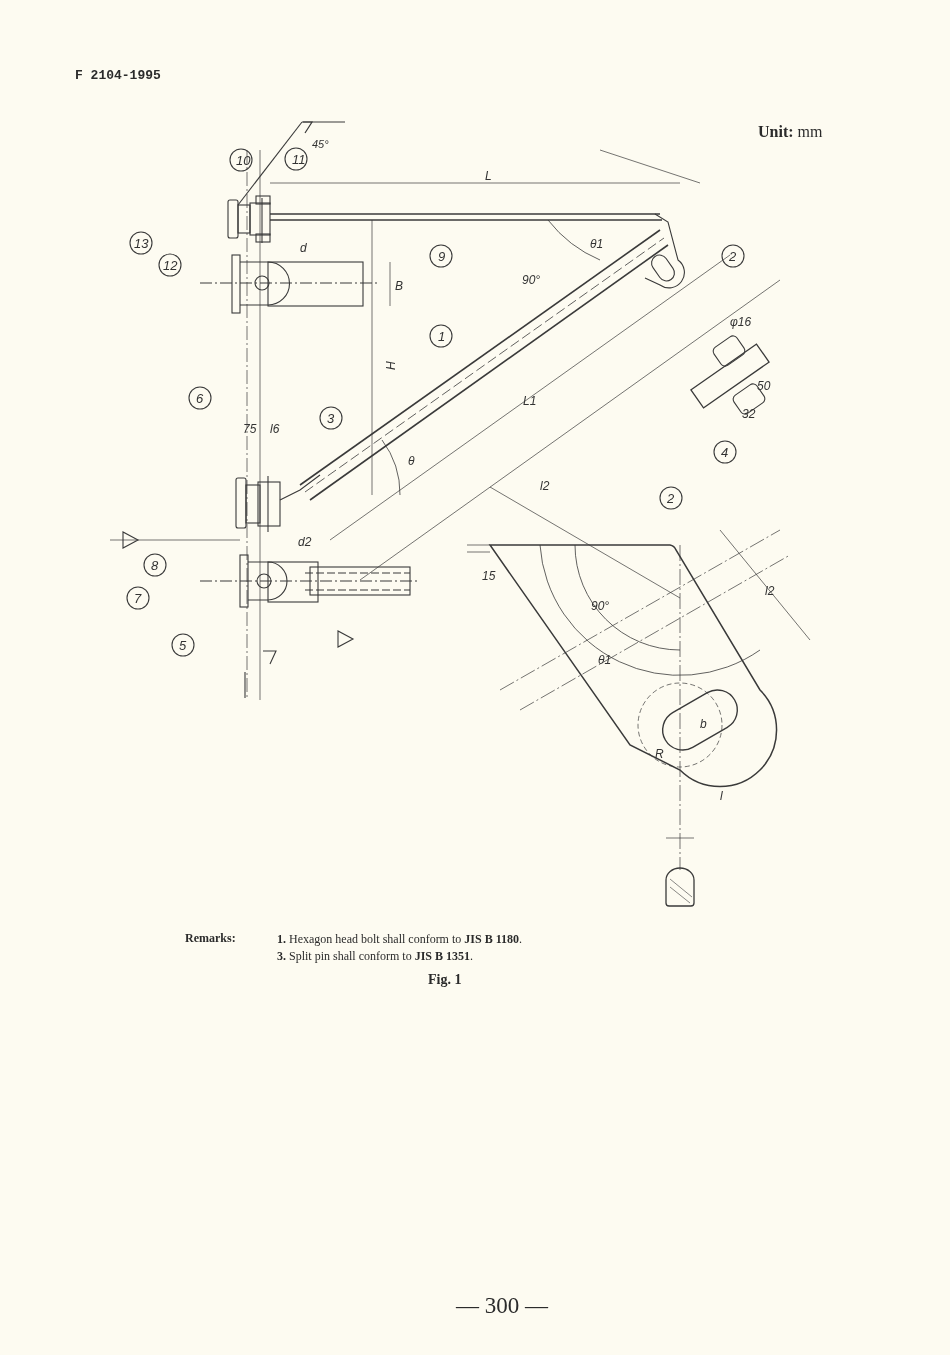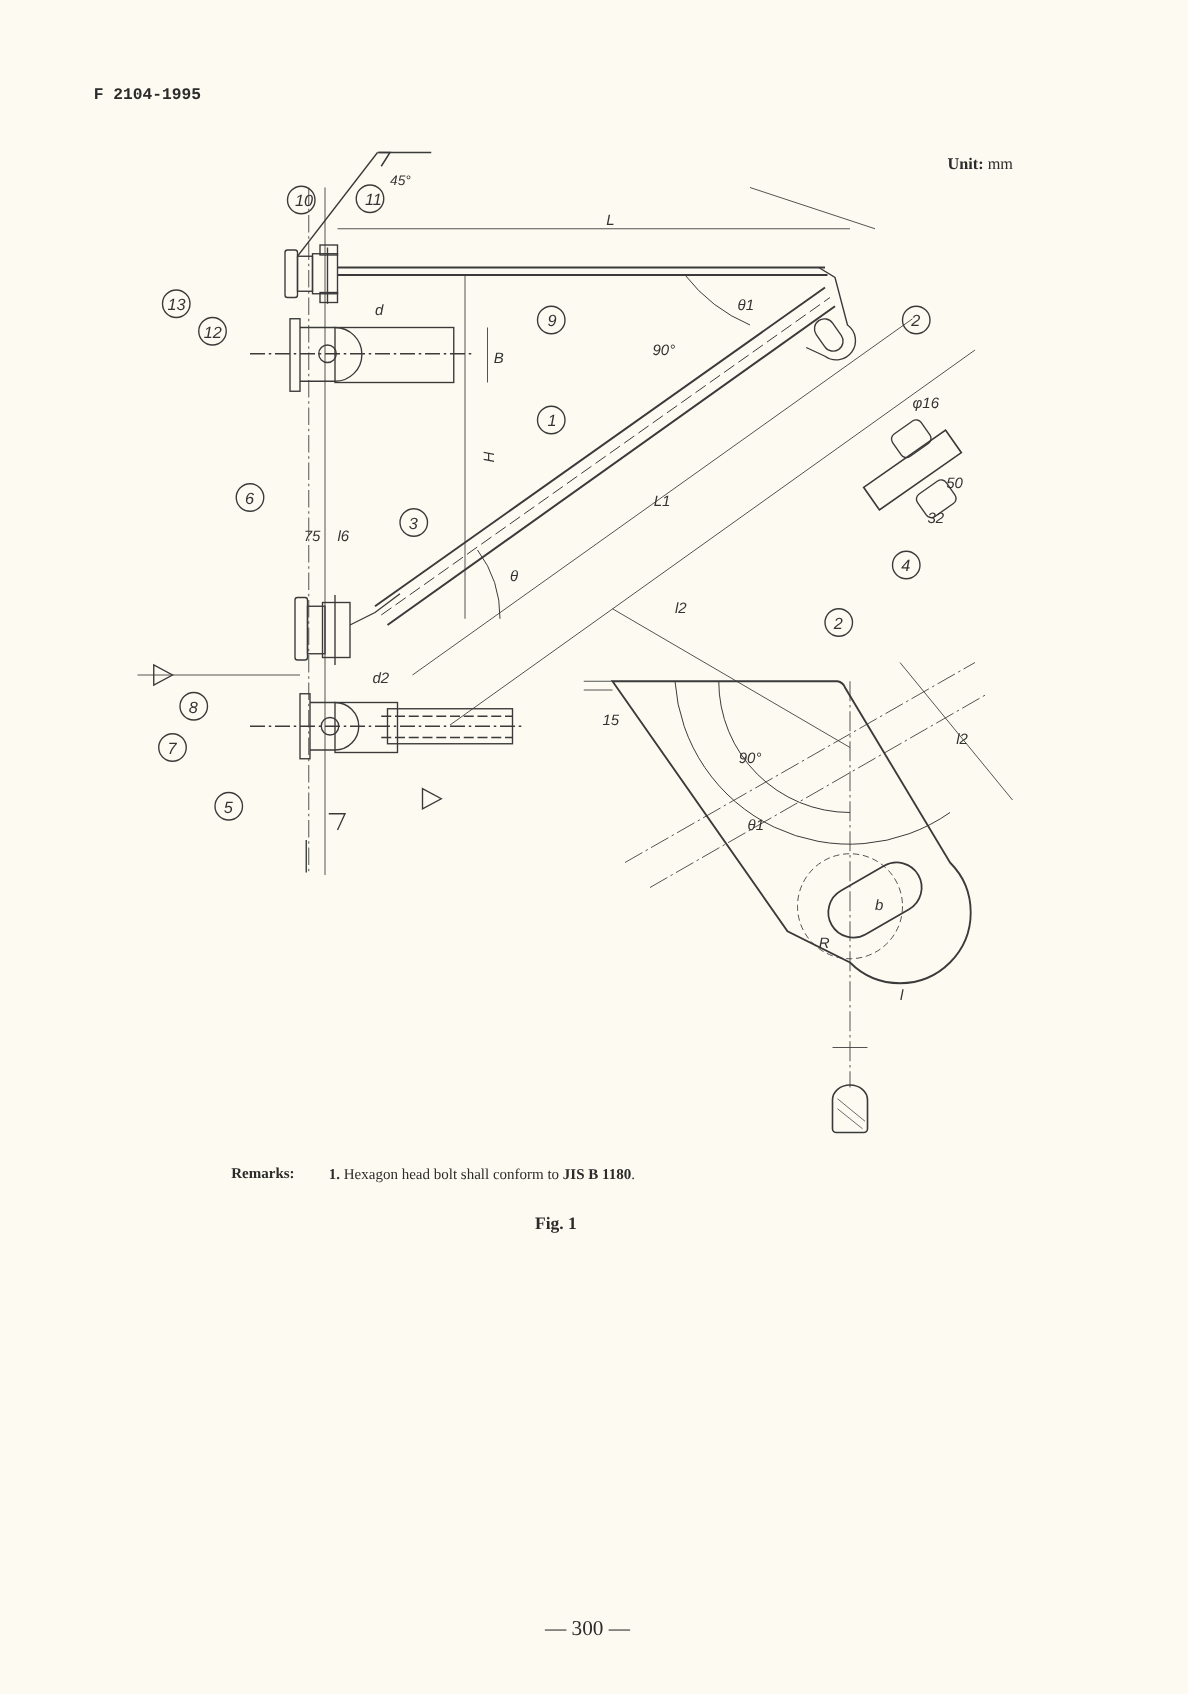--- a/index.html
+++ b/index.html
@@ -1,31 +1,31 @@
 <!DOCTYPE html>
 <html><head>
 <meta charset="utf-8">
 <style>
   html, body { margin:0; padding:0; }
   body { width:950px; height:1355px; background:#fdfbf1; position:relative; overflow:hidden;
          font-family:"Liberation Serif", serif; color:#2b2b2b; }
   .abs { position:absolute; }
   .doc-id { left:75px; top:68px; font-weight:bold; font-size:13px;font-family:Liberation Mono, monospace; }
-  .unit { left:758px; top:123px; font-size:13px; }
+  .unit { left:758px; top:123px; font-size:16px; }
   .unit b { font-weight:bold; }
   svg.drawing { position:absolute; left:0; top:0; }
   svg.drawing text { font-family:"Liberation Sans", sans-serif; font-style:italic; fill:#333; }
   .remarks { left:185px; top:931px; font-size:12px; }
   .remarks .label { font-weight:bold; position:absolute; left:0; top:0; }
   .remarks ol { list-style:none; margin:0; padding:0; position:absolute; left:78px; top:0; width:400px; }
-  .remarks li { line-height:17px; white-space:nowrap; }
+  .remarks li { line-height:17px; white-space:nowrap;margin-left:14px; }
   .remarks li .num { font-weight:bold; }
   .remarks li .ref { font-weight:bold; }
   .caption { left:428px; top:972px; font-weight:bold; font-size:14px; }
-  .page-num { left:436px; top:1293px; font-size:17px;font-family:Liberation Serif, serif; }
+  .page-num { left:456px; top:1293px; font-size:23px;font-family:Liberation Serif, serif; }
 </style>
 </head>
 <body>
 
 <div class="abs doc-id">F 2104-1995</div>
 
 <div class="abs unit">
   <b>Unit:</b>
   <span>mm</span>
 </div>
@@ -187,18 +187,22 @@
   </g>
 </svg>
 
 <div class="abs remarks">
   <span class="label">Remarks:</span>
   <ol>
     <li>
       <span class="num">1.</span>
       <span>Hexagon head bolt shall conform to </span><span class="ref">JIS B 1180</span><span>.</span>
     </li>
+    <li>
+      <span class="num">3.</span>
+      <span>Split pin shall conform to </span><span class="ref">JIS B 1351</span><span>.</span>
+    </li>
   </ol>
 </div>
 
 <div class="abs caption">Fig. 1</div>
 
 <div class="abs page-num">— 300 —</div>
 
 </body></html>

